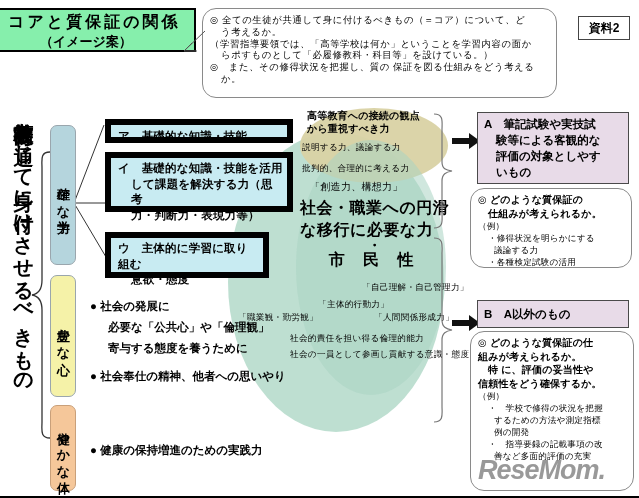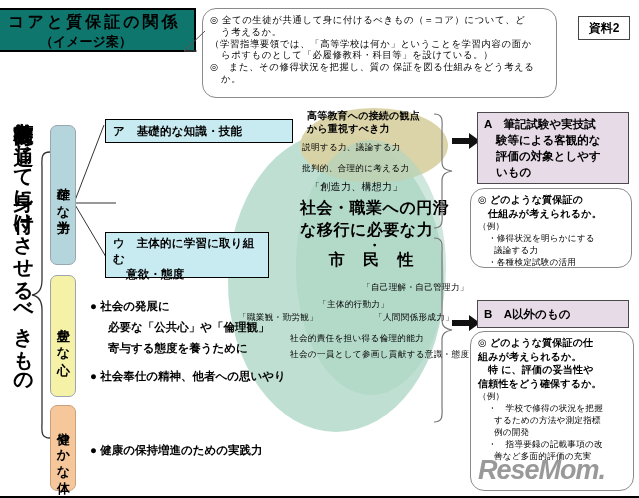--- a/index.html
+++ b/index.html
@@ -6,21 +6,21 @@
   body{
     width:639px;height:498px;position:relative;overflow:hidden;
     font-family:"Liberation Sans","DejaVu Sans",sans-serif;
     color:#000;
   }
   .root{position:absolute;inset:0;}
 
   
   #title-box{
     position:absolute;left:0;top:8px;width:196px;height:44px;
-    border:2px solid #000;border-left:none;background:#0f766e;
+    border:2px solid #000;border-left:none;background:#86efac;
     box-sizing:border-box;z-index:20;
   }
   #title-main{
     position:absolute;left:8px;top:2px;font-size:16px;font-weight:bold;
     letter-spacing:3px;white-space:nowrap;
   }
   #title-sub{
     position:absolute;left:40px;top:23px;font-size:13px;font-weight:bold;
     letter-spacing:0px;white-space:nowrap;
   }
@@ -66,21 +66,21 @@
   #pill-gakuryoku{left:50px;top:125px;height:140px;background:#b5d5dd;}
   #pill-kokoro{left:50px;top:275px;height:122px;background:#f5f2a8;}
   #pill-karada{left:50px;top:405px;height:86px;background:#f5c79a;
     border-color:#c9a07a;}
 
   
   #fan-lines{position:absolute;left:74px;top:115px;width:44px;height:175px;z-index:11;}
 
   
   .abox{
-    position:absolute;background:#c8ebf2;border:1px solid #000000;
+    position:absolute;background:#c8ebf2;border:6px solid #000000;
     box-sizing:border-box;z-index:14;
     font-size:11.5px;line-height:15.5px;font-weight:bold;letter-spacing:0.2px;
     padding:3px 4px 3px 7px;
   }
   #box-a{left:105px;top:119px;width:188px;height:24px;padding-top:4px;}
   #box-i{left:105px;top:152px;width:188px;height:60px;}
   #box-u{left:105px;top:232px;width:164px;height:46px;}
   .abox .l2{padding-left:13px;}
 
   
@@ -200,20 +200,25 @@
 
   <svg id="fan-lines" viewBox="0 0 44 175">
     <path d="M0,88 L30,10" stroke="#333" stroke-width="1" fill="none"></path>
     <path d="M0,88 L42,88" stroke="#333" stroke-width="1" fill="none"></path>
     <path d="M0,88 L32,142" stroke="#333" stroke-width="1" fill="none"></path>
   </svg>
 
   <div class="abox" id="box-a">
     <div>ア　基礎的な知識・技能</div>
   </div>
+  <div class="abox" id="box-i">
+    <div>イ　基礎的な知識・技能を活用</div>
+    <div class="l2">して課題を解決する力（思考</div>
+    <div class="l2">力・判断力・表現力等）</div>
+  </div>
   <div class="abox" id="box-u">
     <div>ウ　主体的に学習に取り組む</div>
     <div class="l2">意欲・態度</div>
   </div>
 
   <div id="ellipse-tan"></div>
   <div id="circle-green"></div>
   <div id="circle-green2"></div>
 
   <div class="ctext" id="t-koto">

